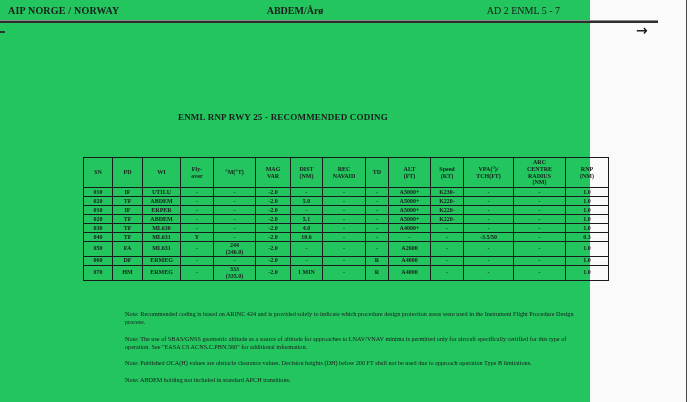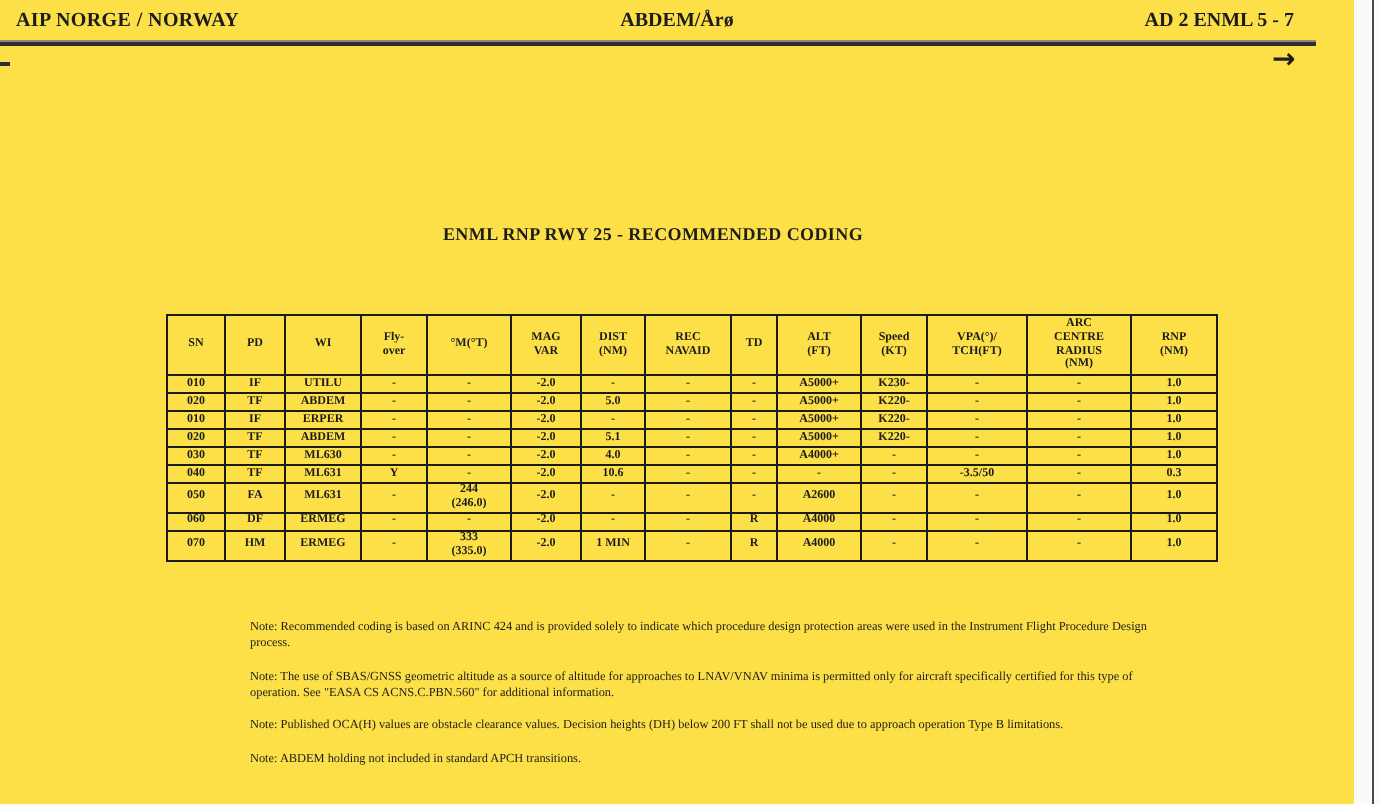--- a/index.html
+++ b/index.html
@@ -1,24 +1,24 @@
 <!DOCTYPE html>
 <html><head>
 <meta charset="utf-8">
 <style>
   * { margin:0; padding:0; box-sizing:border-box; }
   html,body { width:690px; height:402px; background:#fafafa; overflow:hidden; }
   .page {
-    position:relative; width:677px; height:402px; background:#fde047;
+    position:relative; width:590px; height:402px; background:#22c55e;
     font-family:"Liberation Serif", serif; color:#1c1c1c;
   }
   
   .hdr-left  { position:absolute; top:5px; left:8px;  font-size:10px; font-weight:bold; letter-spacing:.2px; }
   .hdr-center{ position:absolute; top:5px; left:0; right:0; text-align:center; font-size:10px; font-weight:bold; }
-  .hdr-right { position:absolute; top:5px; right:30px; font-size:10px; font-weight:bold; }
+  .hdr-right { position:absolute; top:5px; right:30px; font-size:10px; font-weight:normal; }
   .hdr-rule  { position:absolute; top:20px; left:0; width:658px; height:3px;
                border-top:1px solid #8a8a8a; border-bottom:2px solid #2e2e2e; }
   .left-tick { position:absolute; top:31px; left:0; width:5px; height:2px; background:#2e2e2e; }
   .right-arrow { position:absolute; top:22px; left:636px; font-size:14px; font-weight:bold; color:#1c1c1c;
                  font-family:"DejaVu Sans", sans-serif; }
   .page-edge { position:absolute; top:0; left:686px; width:1px; height:402px; background:#4a4a4a; }
 
   .doc-title { position:absolute; top:112px; left:0; right:45px; text-align:center;
                font-size:9px; font-weight:bold; letter-spacing:.2px;padding-left:21px; }
 

